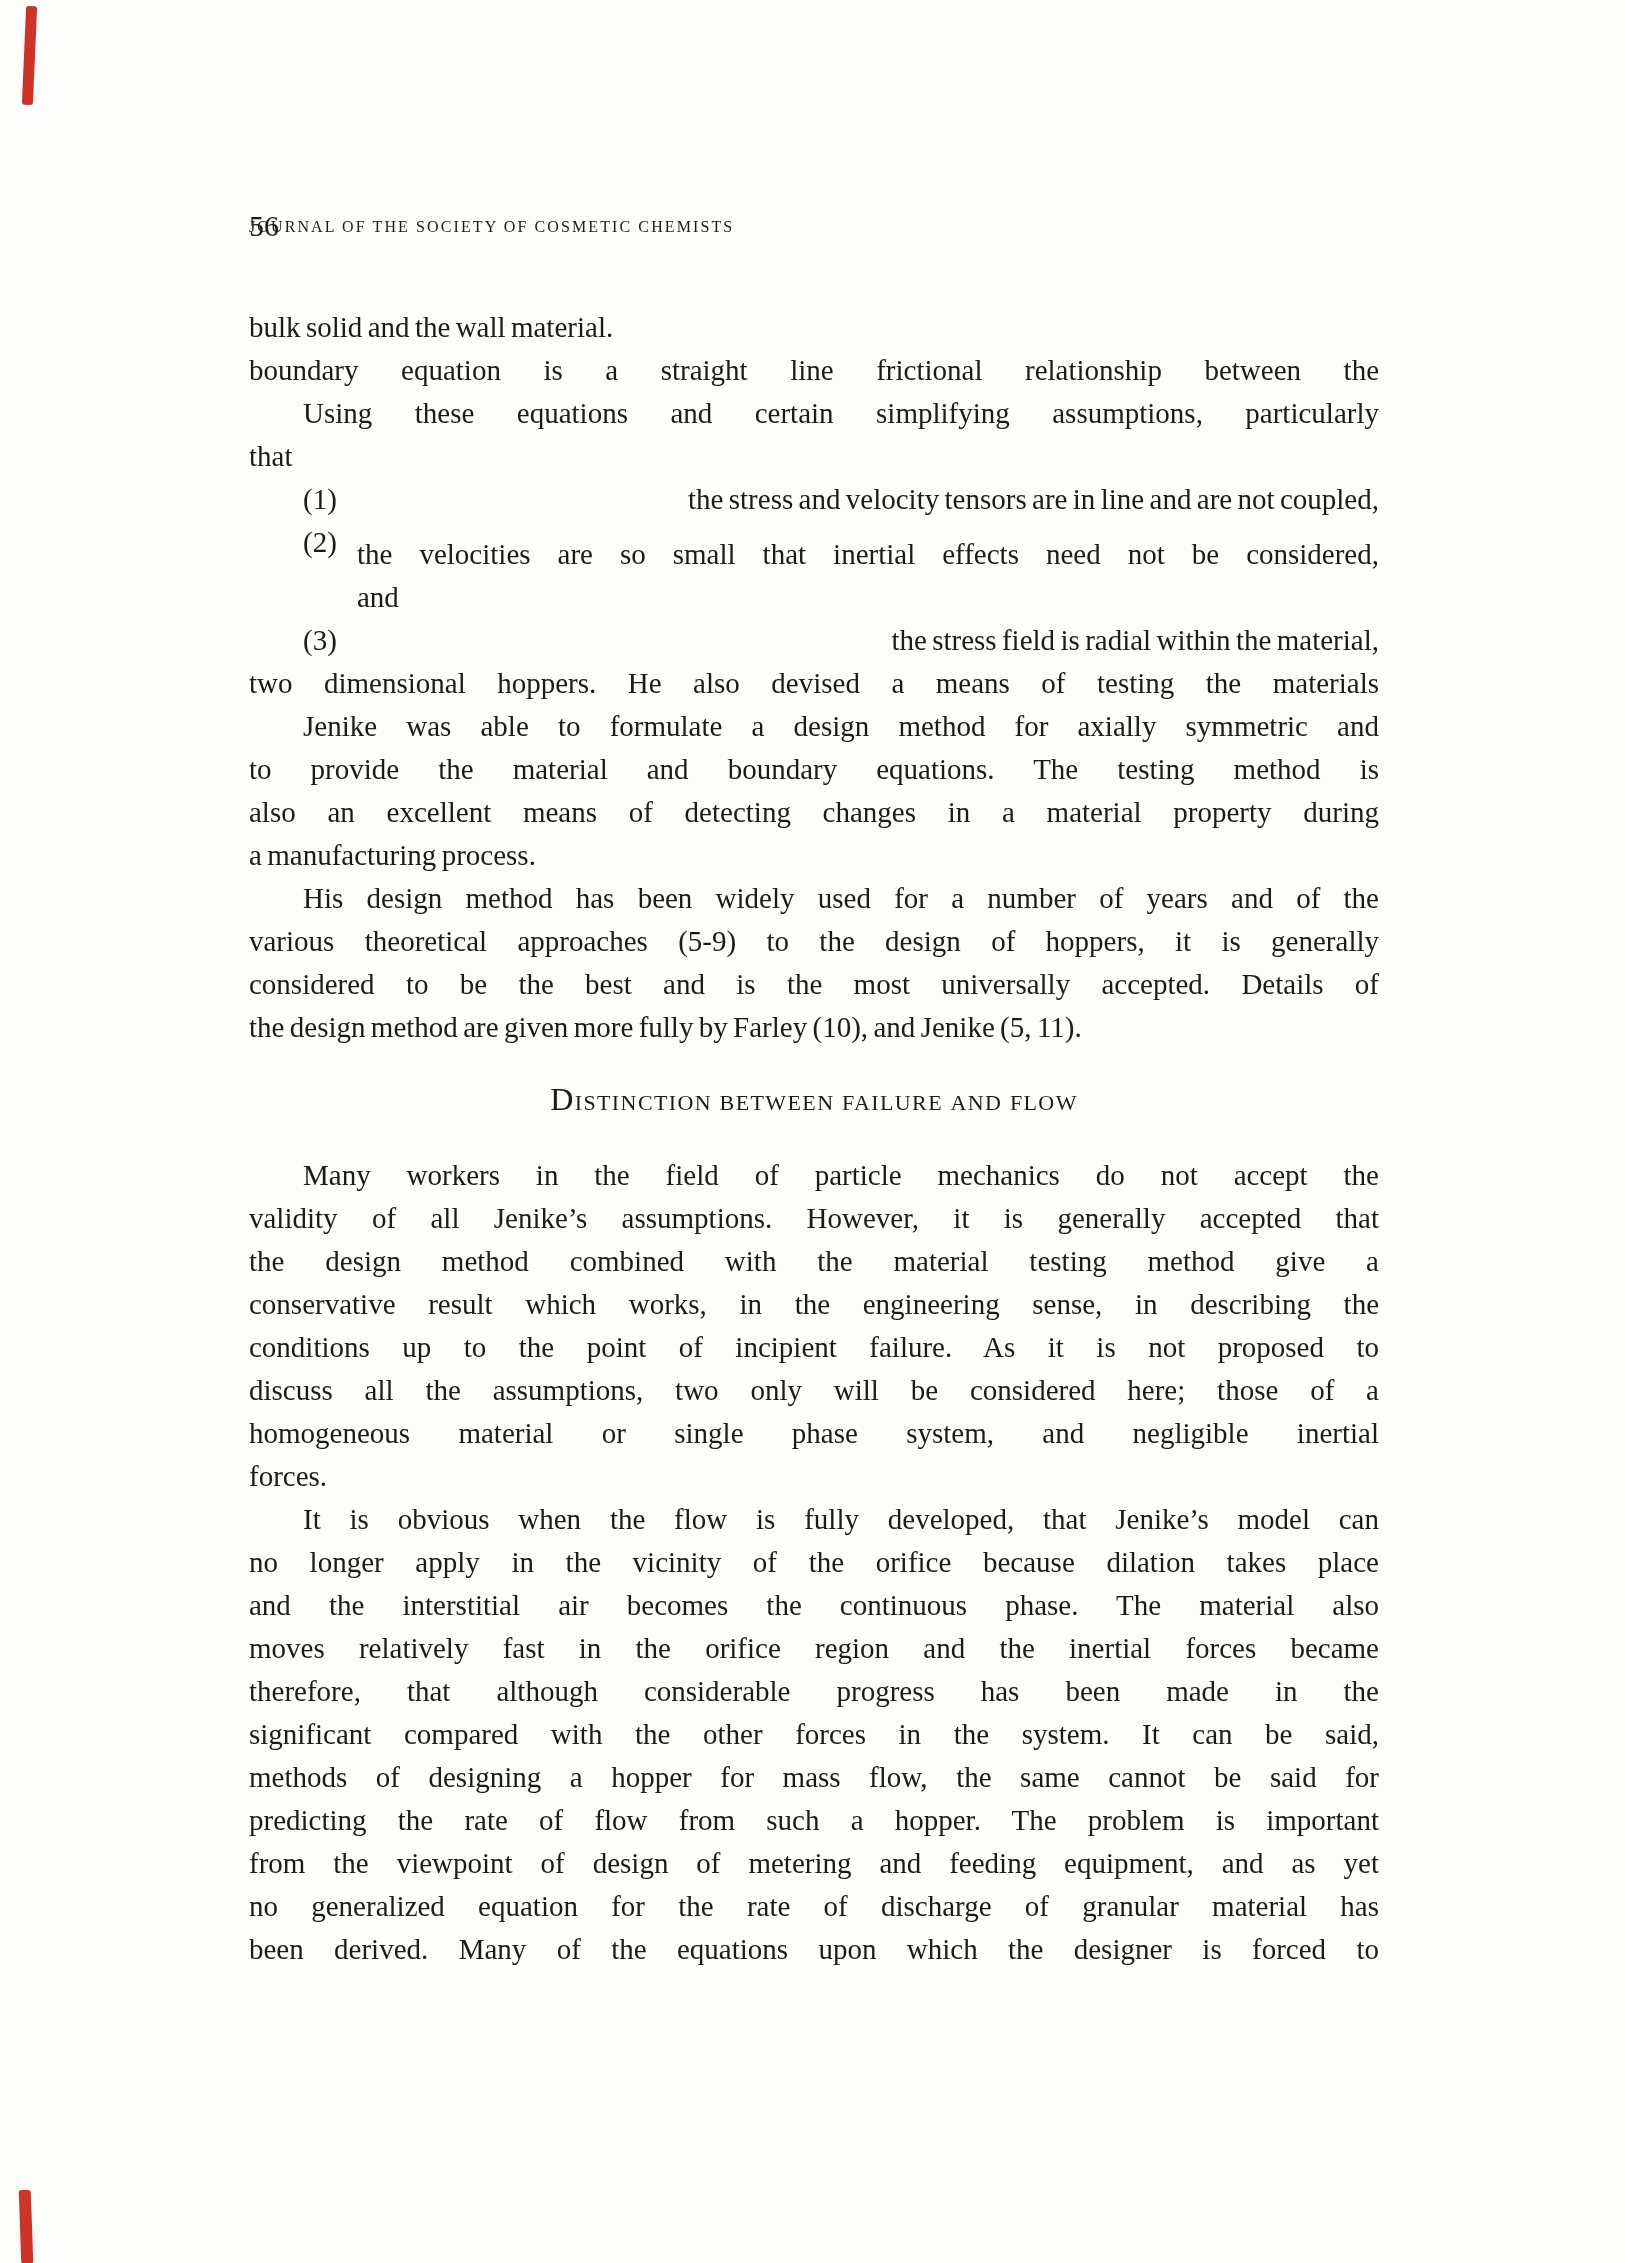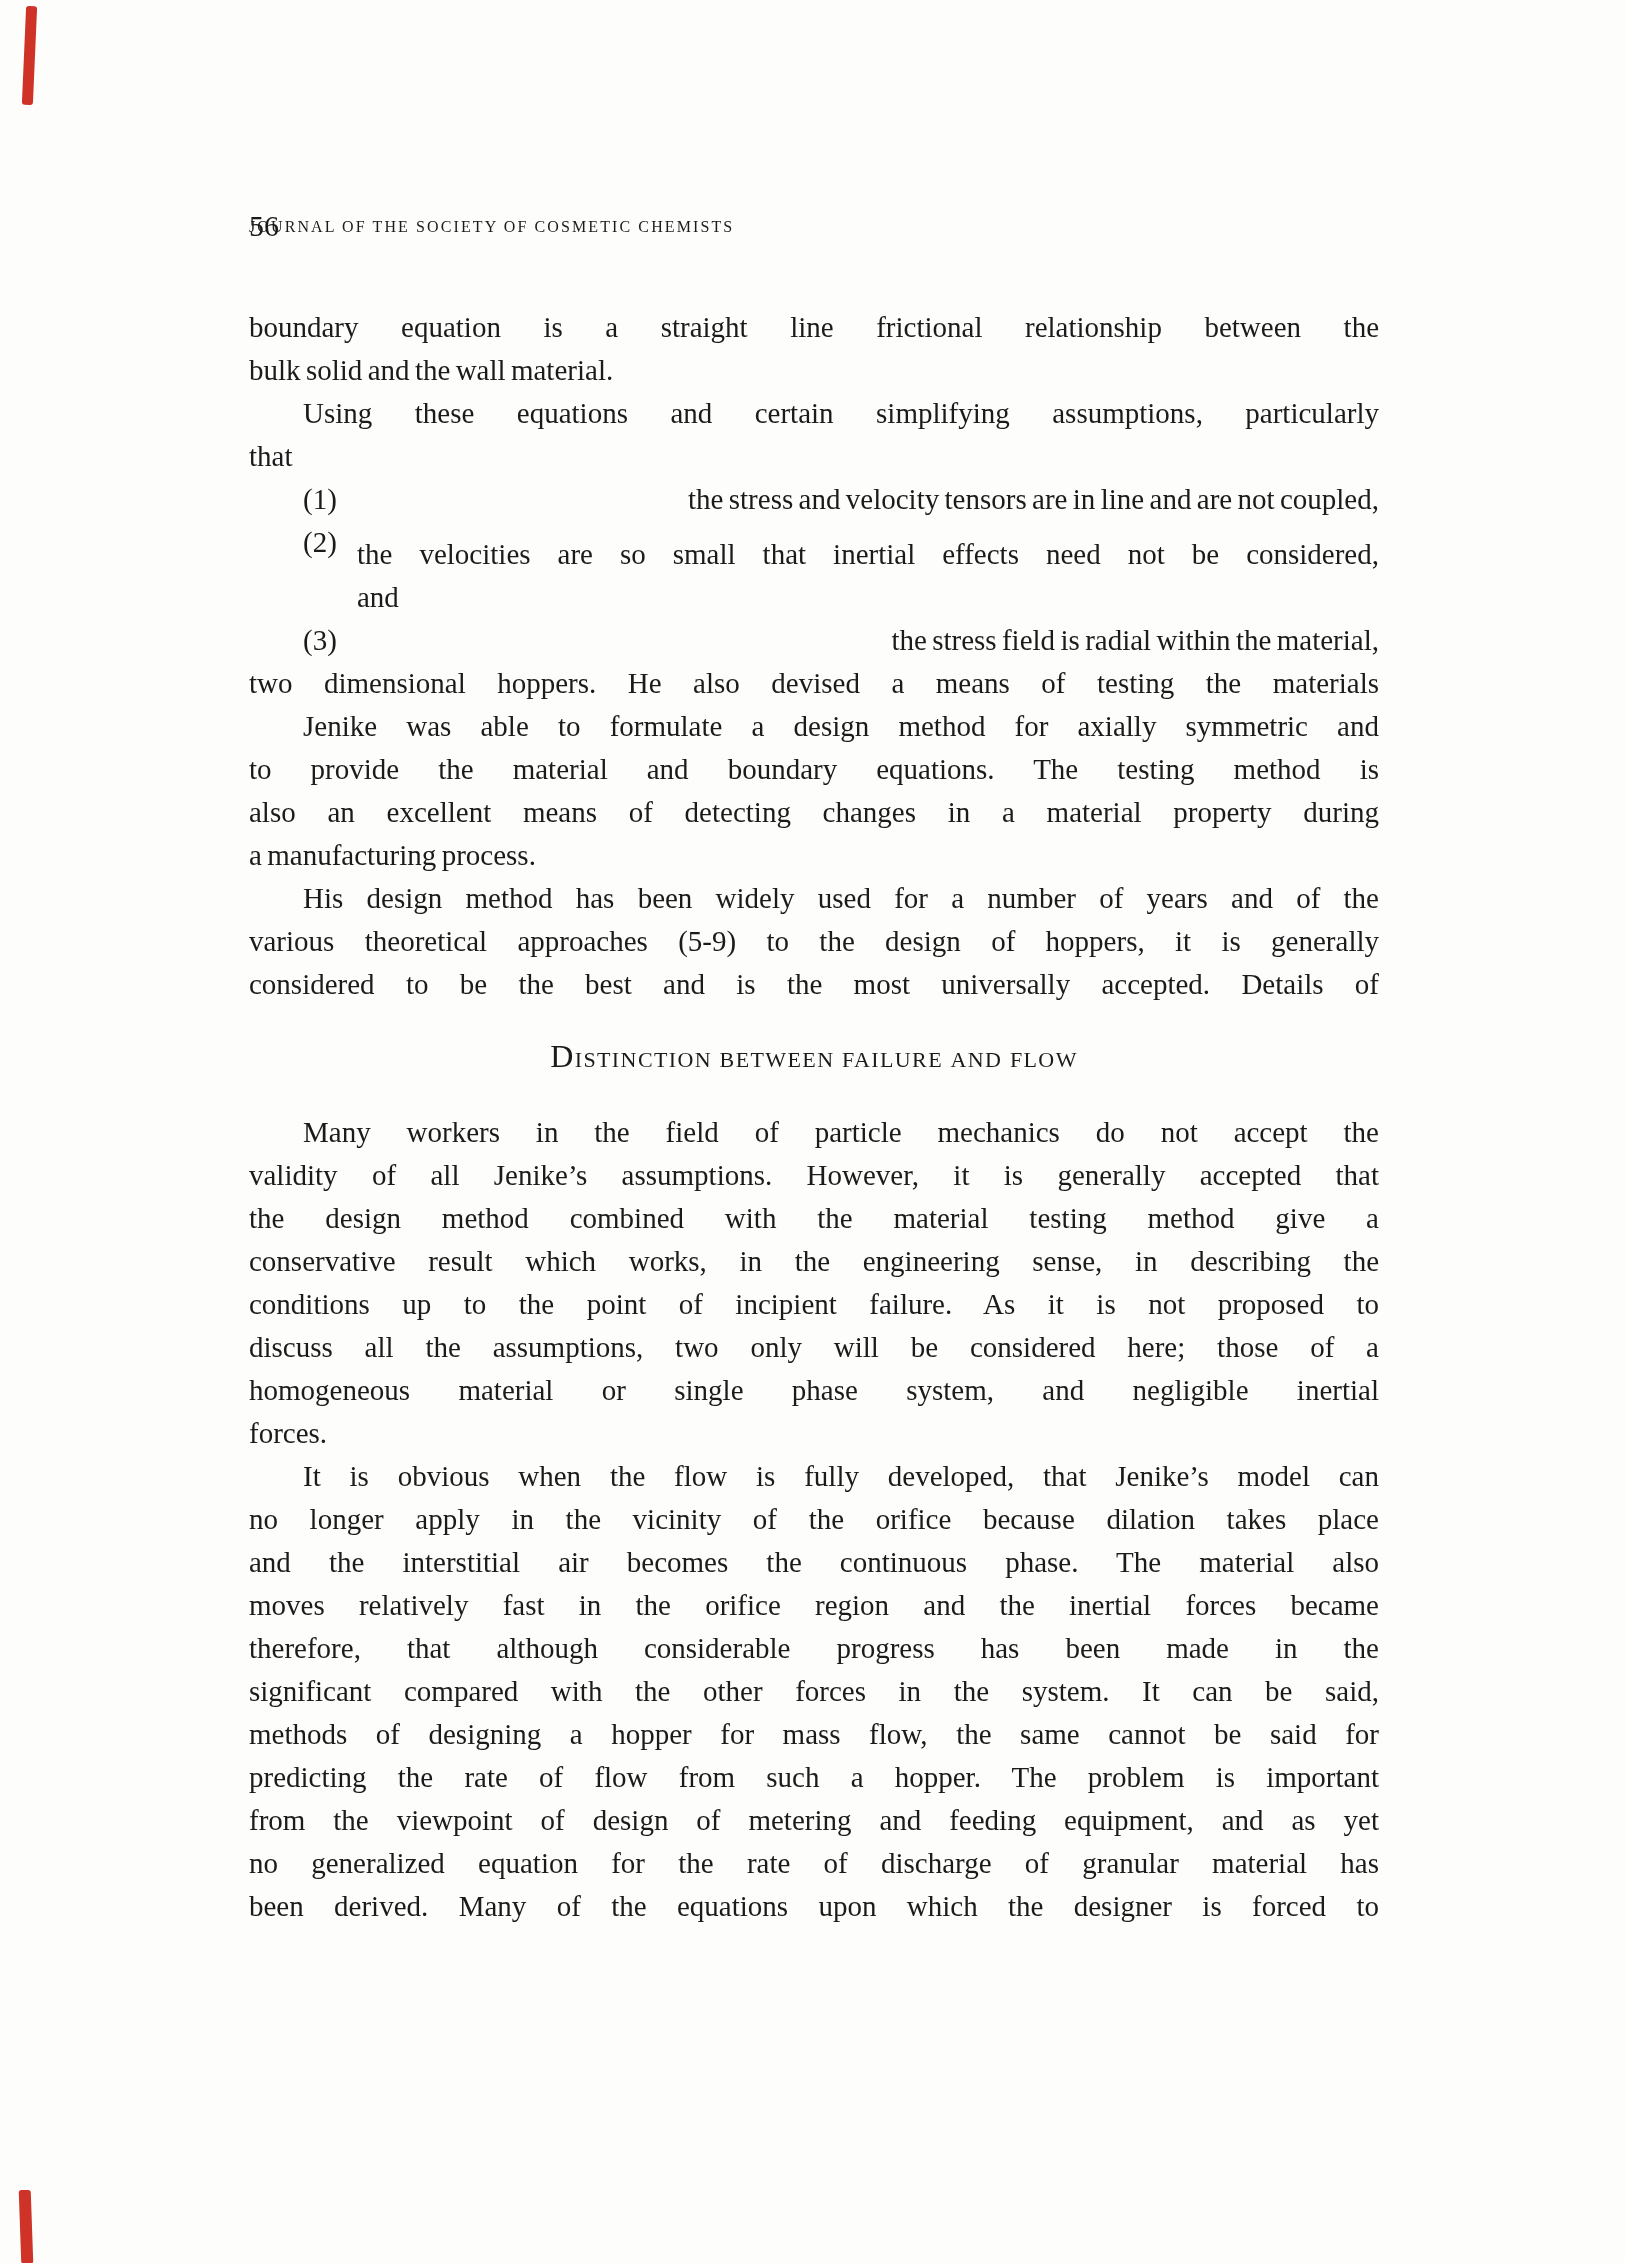--- a/index.html
+++ b/index.html
@@ -89,22 +89,22 @@
   <div class="scan-mark top" style="background: rgb(207, 50, 39);"></div>
   <div class="scan-mark bottom" style="background: rgb(207, 50, 39);"></div>
 
   <div class="header">
     <div class="pagenum">56</div>
     <div class="jtitle">JOURNAL OF THE SOCIETY OF COSMETIC CHEMISTS</div>
   </div>
 
   <div class="text-body">
       <div class="para">
+        <div class="line flush">bulk solid and the wall material.</div>
         <div class="line">boundary equation is a straight line frictional relationship between the</div>
-        <div class="line flush">bulk solid and the wall material.</div>
       </div>
       <div class="para">
         <div class="line ind">Using these equations and certain simplifying assumptions, particularly</div>
         <div class="line flush">that</div>
       </div>
       <div class="list-item">
         <div class="li">
           <span class="num">(1)</span>
           <span class="txt f">the stress and velocity tensors are in line and are not coupled,</span>
         </div>
@@ -126,20 +126,21 @@
         <div class="line">two dimensional hoppers. He also devised a means of testing the materials</div>
         <div class="line ind">Jenike was able to formulate a design method for axially symmetric and</div>
         <div class="line">to provide the material and boundary equations. The testing method is</div>
         <div class="line">also an excellent means of detecting changes in a material property during</div>
         <div class="line flush">a manufacturing process.</div>
       </div>
       <div class="para">
         <div class="line ind">His design method has been widely used for a number of years and of the</div>
         <div class="line">various theoretical approaches (5-9) to the design of hoppers, it is generally</div>
         <div class="line">considered to be the best and is the most universally accepted. Details of</div>
+        <div class="line flush">the design method are given more fully by Farley (10), and Jenike (5, 11).</div>
       </div>
       <div class="heading">Distinction between failure and flow</div>
       <div class="para">
         <div class="line ind">Many workers in the field of particle mechanics do not accept the</div>
         <div class="line">validity of all Jenike’s assumptions. However, it is generally accepted that</div>
         <div class="line">the design method combined with the material testing method give a</div>
         <div class="line">conservative result which works, in the engineering sense, in describing the</div>
         <div class="line">conditions up to the point of incipient failure. As it is not proposed to</div>
         <div class="line">discuss all the assumptions, two only will be considered here; those of a</div>
         <div class="line">homogeneous material or single phase system, and negligible inertial</div>

